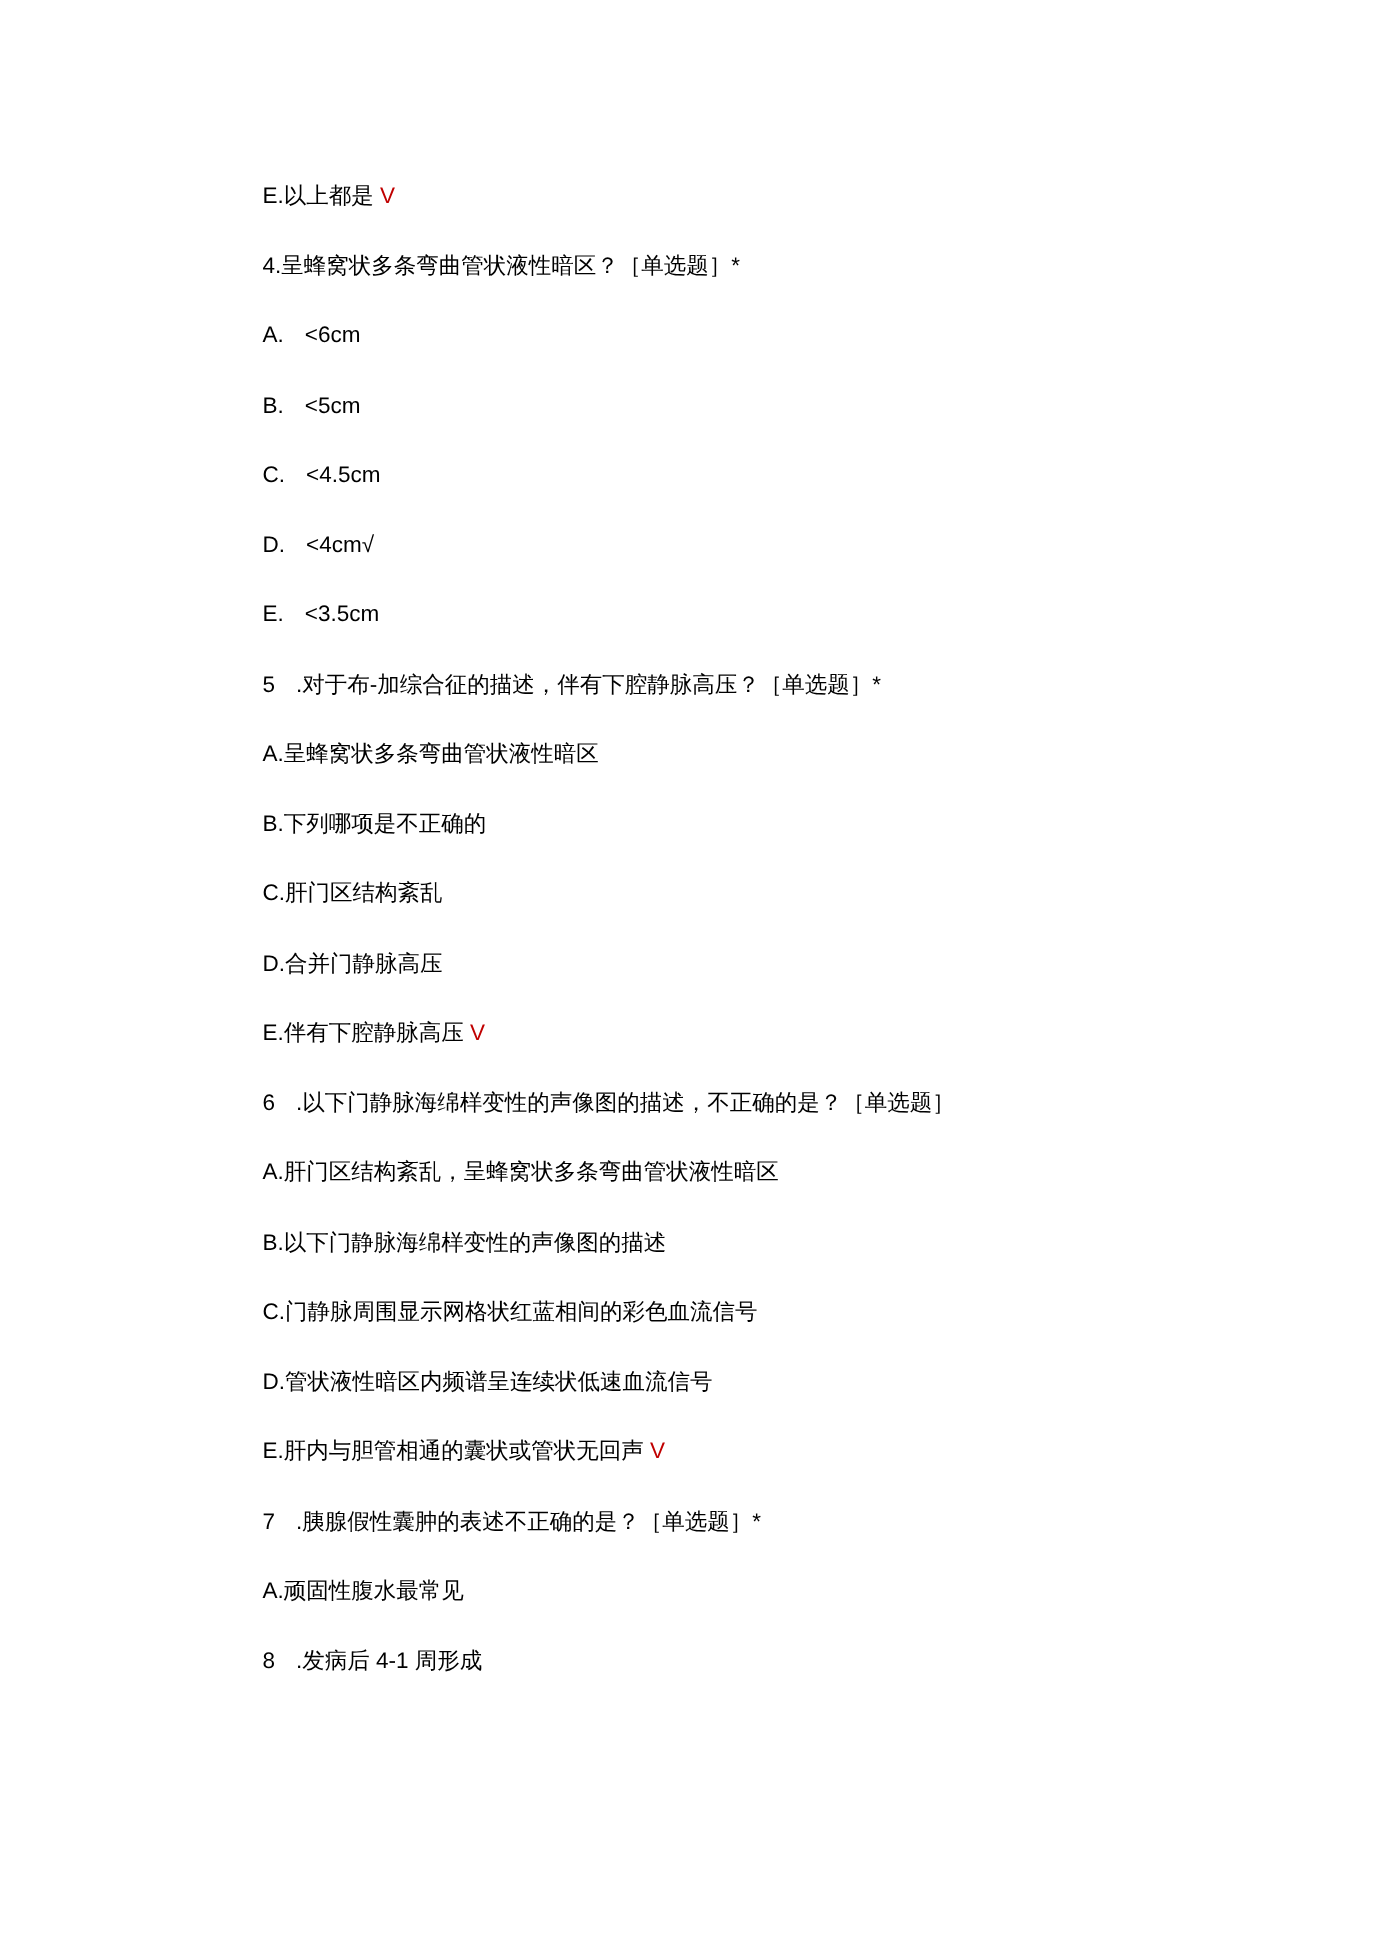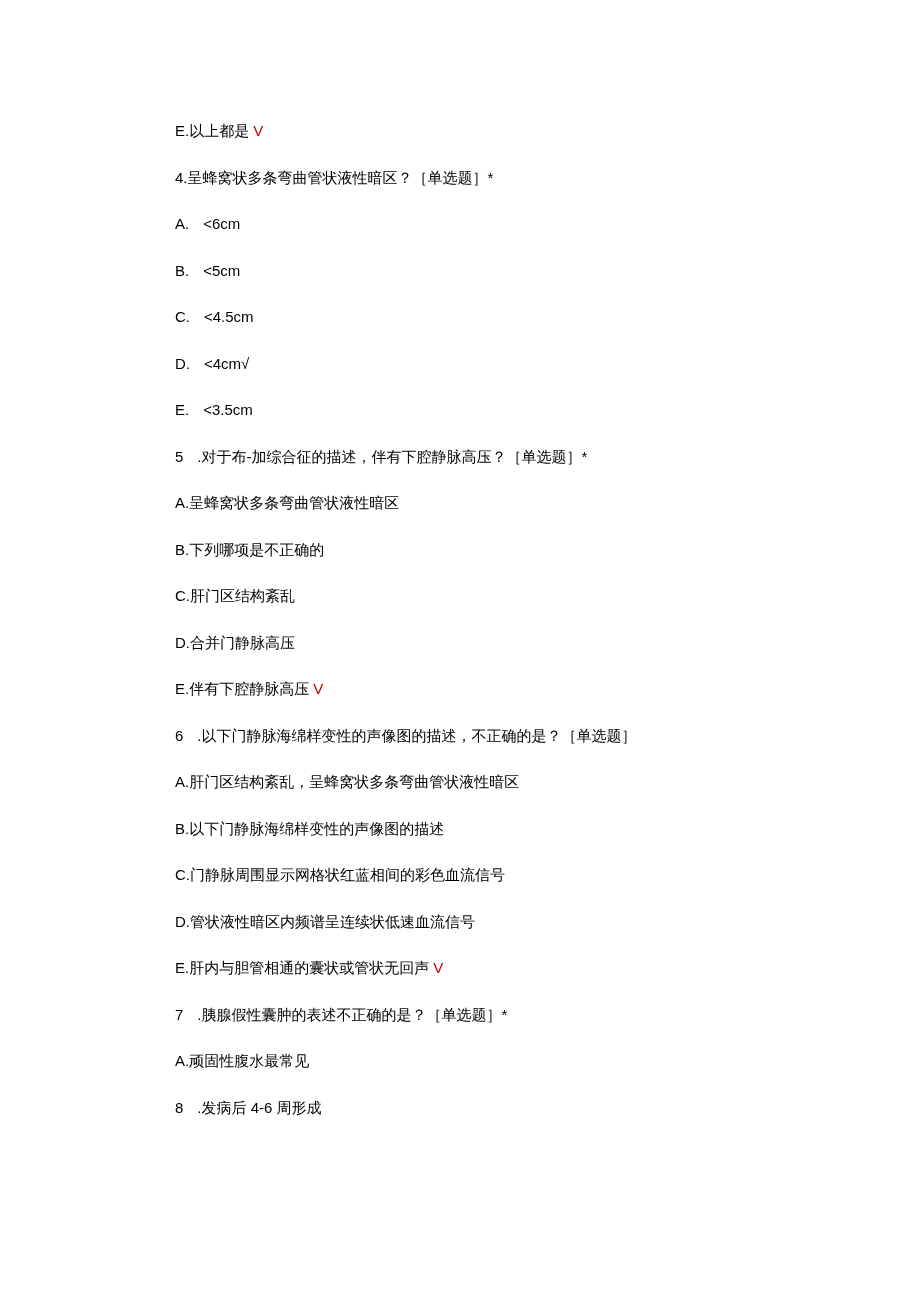--- a/index.html
+++ b/index.html
@@ -92,14 +92,14 @@
 </div>
 
 <div class="line">
   <span>7</span><span class="wide-gap"></span><span>.胰腺假性囊肿的表述不正确的是？［单选题］*</span>
 </div>
 <div class="line">
   <span class="option-letter">A.</span><span>顽固性腹水最常见</span>
 </div>
 
 <div class="line">
-  <span>8</span><span class="wide-gap"></span><span>.发病后 4-6 周形成</span>
+  <span>8</span><span class="wide-gap"></span><span>.发病后 4-1 周形成</span>
 </div>
 
 </body></html>

